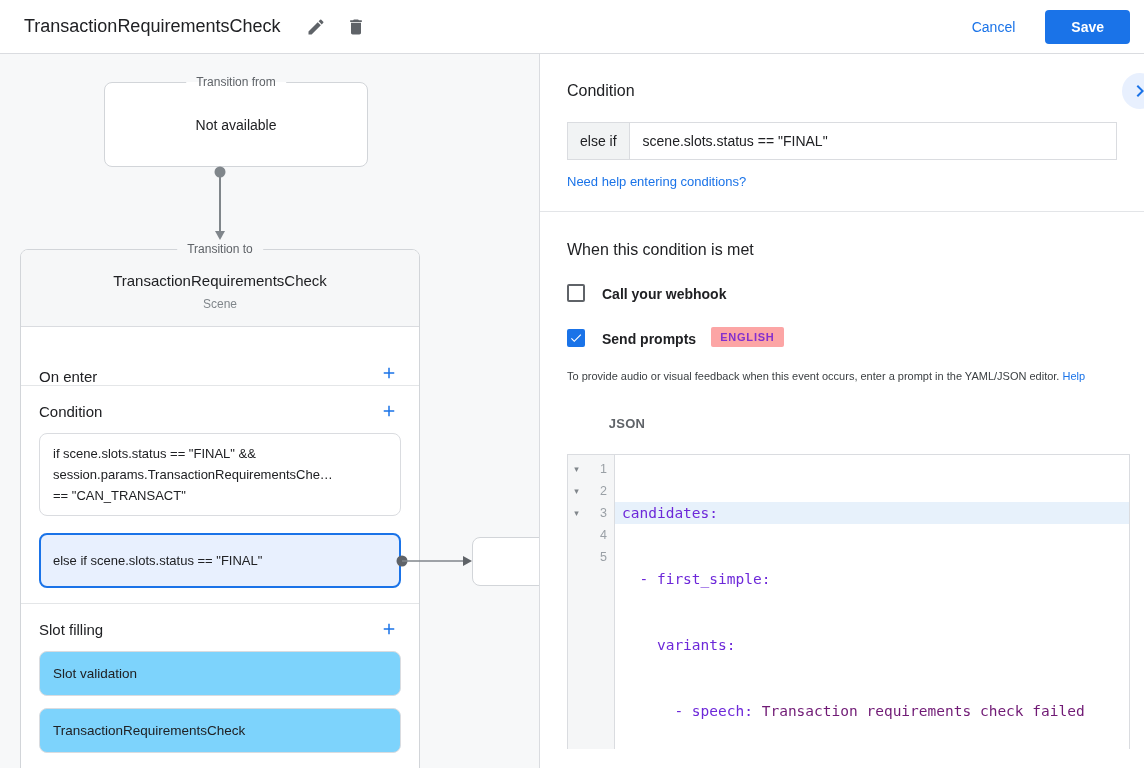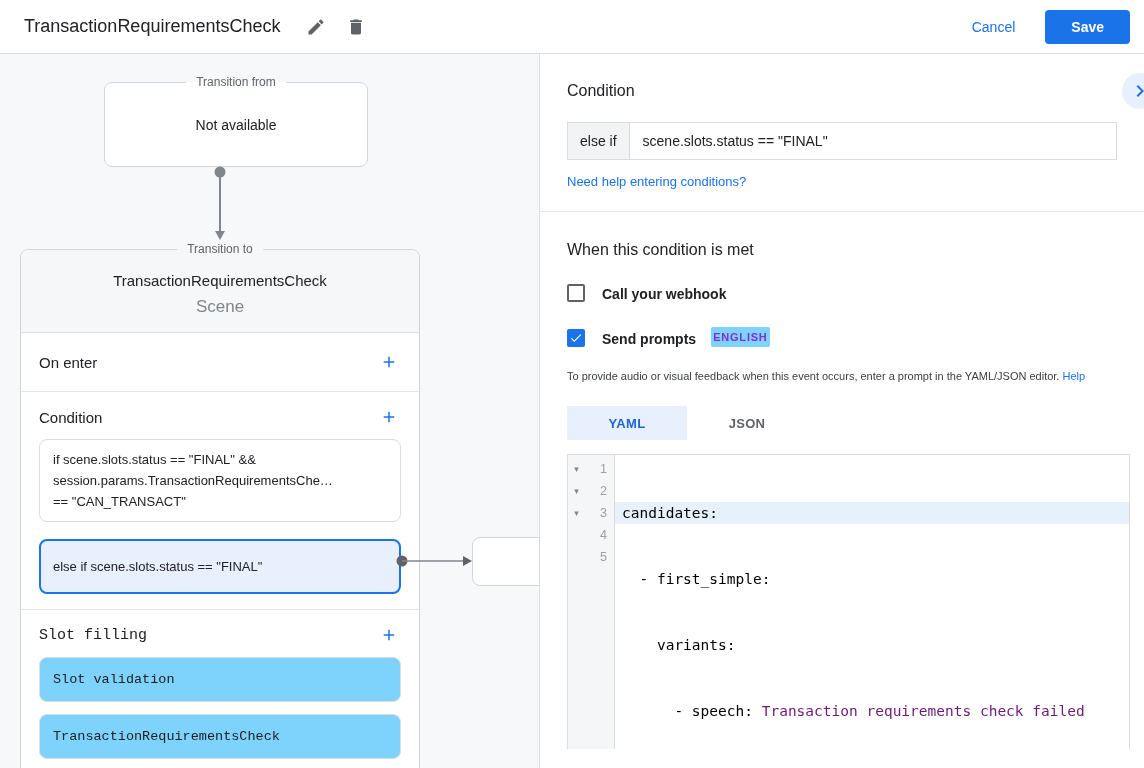--- a/index.html
+++ b/index.html
@@ -35,30 +35,30 @@
   .tfrom-text { font-size:14px; color:#202124; }
 
   .conn { position:absolute; }
 
   .scene-card { position:absolute; left:20px; top:195px; width:400px; height:540px;
                 background:#fff; border:1px solid #d2d5d9; border-radius:8px 8px 0 0; }
   .scene-card .node-legend { background:linear-gradient(180deg,#f7f8f9 50%,#f6f7f8 50%); }
   .scene-head { background:#f6f7f8; border-bottom:1px solid #dadce0; border-radius:7px 7px 0 0;
                 padding:22px 14px 15px; text-align:center; }
   .scene-title { font-size:15px; color:#202124; }
-  .scene-sub { font-size:17px; color:#80868b; margin-top:8px; }
-
-  .sec-row { display:flex; align-items:center; justify-content:space-between;
+  .scene-sub { font-size:12px; color:#80868b; margin-top:8px; }
+
+  .sec-row { display:flex; align-items:flex-end; justify-content:space-between;
              height:59px; padding:0 18px; border-bottom:1px solid #e4e6e8; }
   .sec-label { font-size:15px; color:#202124; }
   .plus-btn { background:none; border:none; width:24px; height:24px; cursor:pointer;
               display:flex; align-items:center; justify-content:center; }
 
   .sec-block { padding:13px 18px 15px; border-bottom:1px solid #e4e6e8; }
-  .sec-block.last { border-bottom:none;font-family:Liberation Mono, monospace; }
+  .sec-block.last { border-bottom:none; }
   .sec-block-head { display:flex; align-items:center; justify-content:space-between; margin-bottom:10px; }
 
   .cond-box { border:1px solid #dadce0; border-radius:8px; background:#fff;
               padding:9px 13px; font-size:13px; line-height:21px; color:#202124; cursor:pointer; }
   .cond-box span { display:block; white-space:nowrap; overflow:hidden; }
   .cond-box.selected { margin-top:17px; border:2px solid #1a73e8; background:#e8f0fe;
                        padding:15px 12px; position:relative; }
   .slot-box { border:1px solid #dadce0; border-radius:8px; background:#7dd3fc; padding:14px 13px;
               font-size:13.5px; color:#202124; margin-top:12px; cursor:pointer; }
 
@@ -79,41 +79,41 @@
                text-decoration:none; cursor:pointer; }
   .panel-divider { border-top:1px solid #e3e5e8; margin-top:21px; }
   .when-title { font-size:16px; font-weight:400; margin:29px 27px 0; }
 
   .check-row { display:flex; align-items:flex-end; margin:25px 27px 0; }
   .checkbox { width:18px; height:18px; border:2px solid #5f6368; border-radius:2px;
               background:#fff; margin-right:17px; cursor:pointer; flex:none; }
   .checkbox.checked { border-color:#1a73e8; background:#1a73e8;
                       display:flex; align-items:center; justify-content:center; }
   .check-label { font-size:14px; font-weight:bold; color:#202124; }
-  .lang-badge { background:#7dd3fc; color:#8430ce; font-size:11px; font-weight:bold;
-                letter-spacing:0.8px; padding:4px 2px; border-radius:2px; margin-left:15px; }
+  .lang-badge { background:#fca5a5; color:#8430ce; font-size:11px; font-weight:bold;
+                letter-spacing:0.8px; padding:4px 9px; border-radius:2px; margin-left:15px; }
   .desc { margin:20px 27px 0; max-width:575px; font-size:11px; line-height:19px; color:#3c4043; }
   .desc a { color:#1a73e8; text-decoration:none; cursor:pointer; }
 
   .tabs { display:flex; margin:20px 27px 0; }
   .tab { width:120px; height:34px; display:flex; align-items:center; justify-content:center;
          font-size:13px; font-weight:bold; letter-spacing:0.3px; color:#5f6368; cursor:pointer; }
   .tab.active { background:#e8f0fe; color:#1967d2; }
 
   .editor { margin:14px 0 0 27px; width:563px; height:295px; border:1px solid #dadce0;
             border-bottom:none; display:flex; background:#fff; }
   .gutter { width:47px; background:#f5f6f7; border-right:1px solid #dadce0; padding-top:3px; }
   .g-line { height:22px; display:flex; align-items:center; }
   .g-fold { width:17px; text-align:center; font-size:9px; color:#80868b; cursor:pointer; }
   .g-num { flex:1; text-align:right; padding-right:7px; font-size:12.5px; color:#9aa0a6; }
   .code { flex:1; font-family:"DejaVu Sans Mono", monospace; font-size:14.5px; line-height:22px;
           padding-top:3px; white-space:pre; overflow:hidden; cursor:text; }
   .c-line { height:22px; padding-left:7px; }
   .c-line.hl { background:#e7f1fb; }
-  .key { color:#000000; }
+  .key { color:#6d28d9; }
   .val { color:#701a75; }
 </style>
 </head>
 <body>
 
 <div class="appbar">
   <div class="appbar-left">
     <h1>TransactionRequirementsCheck</h1>
     <button class="icon-btn">
       <svg width="20" height="20" viewBox="0 0 24 24">
@@ -236,21 +236,20 @@
             <path d="M9 16.17L4.83 12l-1.42 1.41L9 19 21 7l-1.41-1.41z"></path>
           </svg>
       </div>
       <span class="check-label">Send prompts</span>
       <span class="lang-badge">ENGLISH</span>
     </div>
 
     <p class="desc"><span>To provide audio or visual feedback when this event occurs, enter a prompt in the YAML/JSON editor.</span> <a>Help</a></p>
 
     <div class="tabs">
-      <div class="tab active">YAML</div>
       <div class="tab">JSON</div>
     </div>
 
     <div class="editor">
       <div class="gutter">
         <div class="g-line">
             <span class="g-fold">▾</span>
             <span class="g-num">1</span>
           </div>
         <div class="g-line">

